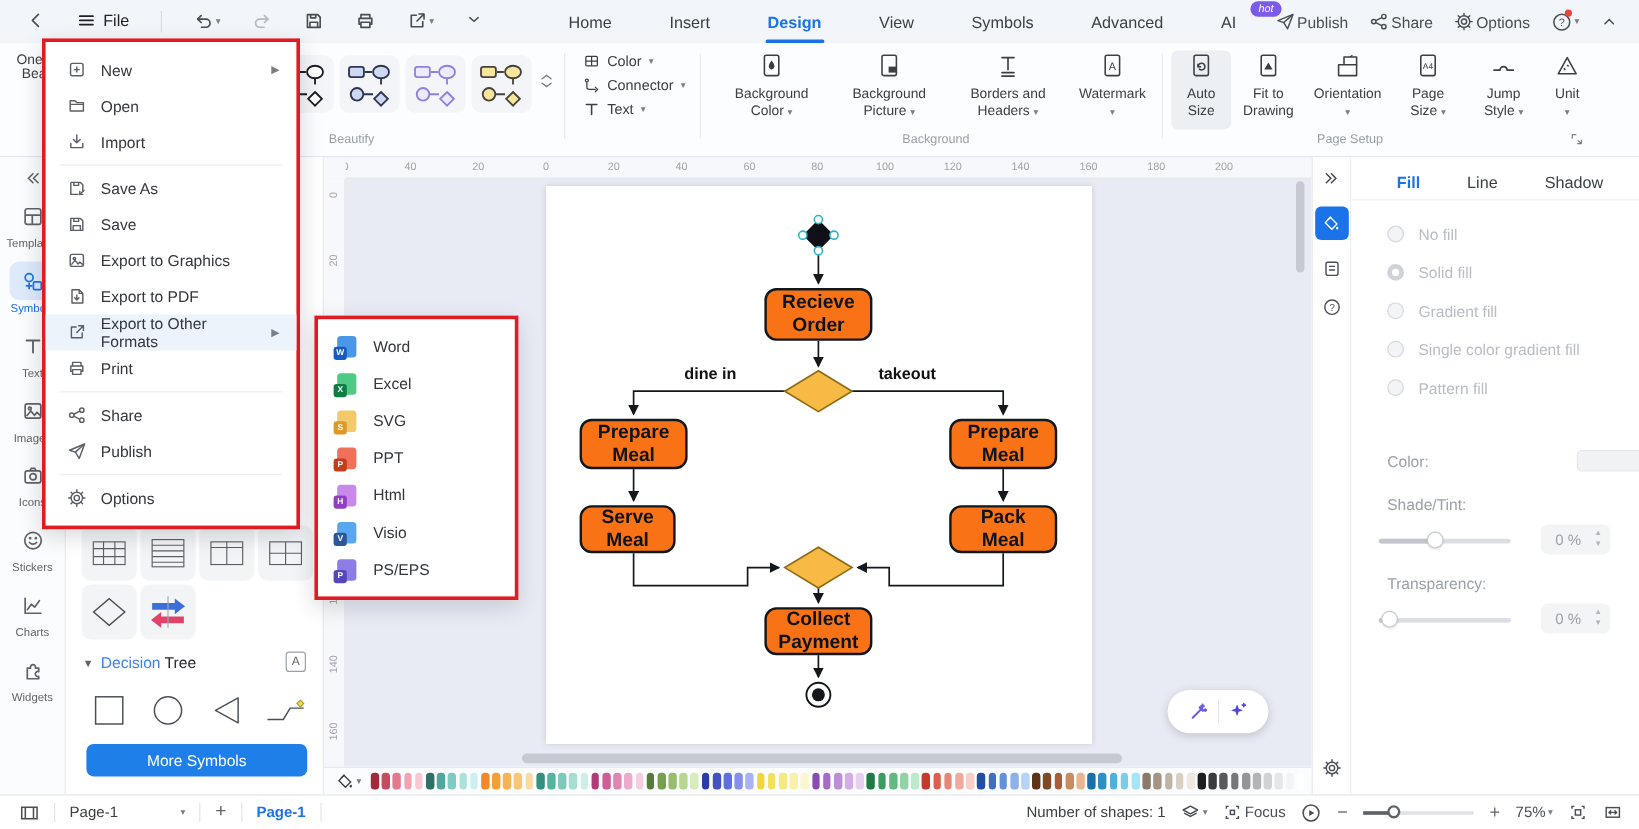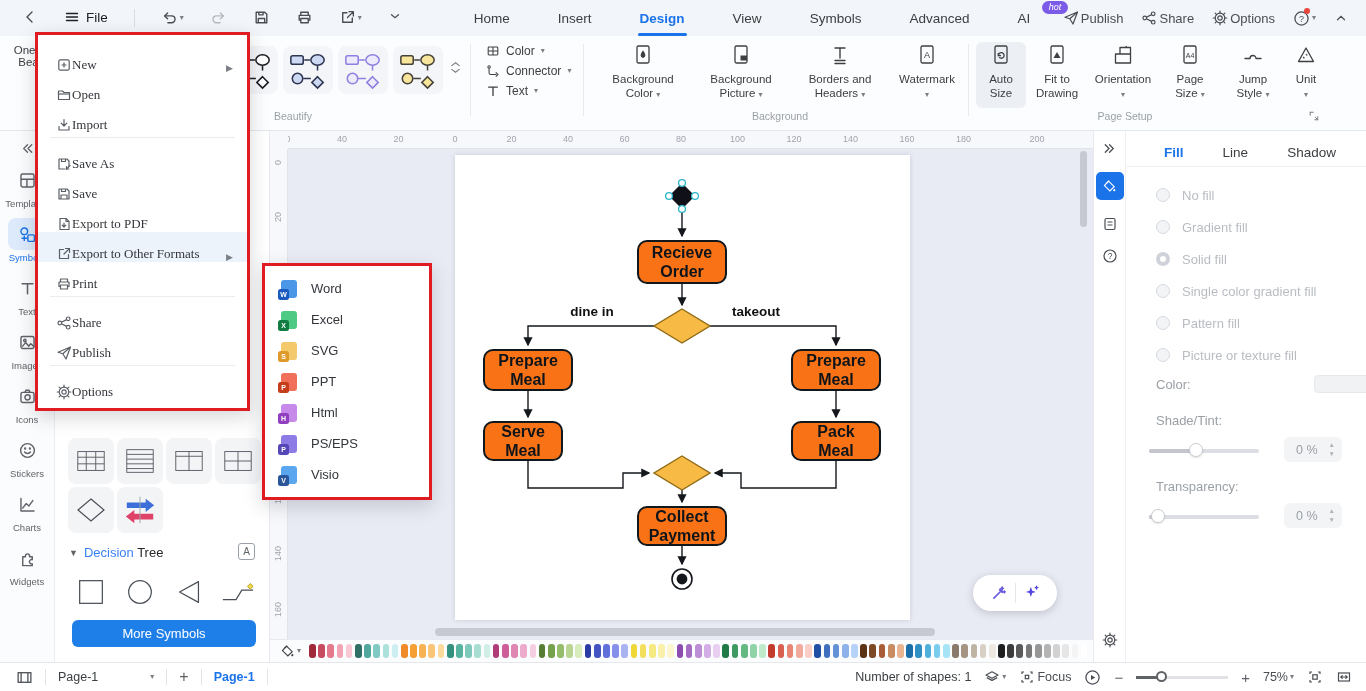--- a/index.html
+++ b/index.html
@@ -104,21 +104,21 @@
   .st-div { width:1px; height:16px; background:#e2e4e8; }
   .pgdrop { display:flex; align-items:center; gap:52px; cursor:pointer; }
   .pg-active { color:#1a73e8; font-weight:bold; }
   .zoomslider { position:relative; width:92px; height:12px; }
   .zoomslider .ztrack { position:absolute; left:0; right:0; top:5px; height:2.5px; background:#e0e2e6; }
   .zoomslider .zfill { position:absolute; left:0; top:5px; height:2.5px; background:#5f6368; }
   .zoomslider .zknob { position:absolute; top:0; width:11px; height:11px; border-radius:50%; background:#fff; border:2.5px solid #5f6368; }
 
   
   .filemenu { position:absolute; left:35px; top:32px; width:215px; background:#fff; border:3px solid #e01b22; box-shadow:0 6px 18px rgba(30,34,50,.18); z-index:50; padding:8px 0; }
-  .fm-item { height:30px; display:flex; align-items:flex-end; padding:0 14px 0 18px; gap:0; font-size:13px; color:#33363b; cursor:pointer;font-family:Liberation Serif, serif; }
+  .fm-item { height:30px; display:flex; align-items:center; padding:0 14px 0 18px; gap:12px; font-size:13px; color:#33363b; cursor:pointer; }
   .fm-item .lbl { flex:1; }
   .fm-item .sub { font-size:9px; color:#7a7e85; }
   .fm-item.hlight { background:#edf3fb; }
   .fm-div { height:1px; background:#ececee; margin:4px 12px; }
   .submenu { position:absolute; left:262px; top:263px; width:170px; background:#fff; border:3px solid #e01b22; box-shadow:0 6px 18px rgba(30,34,50,.18); z-index:50; padding:7px 0; }
   .sm-item { height:31px; display:flex; align-items:center; gap:14px; padding-left:16px; font-size:13px; color:#33363b; cursor:pointer; }
   .file-ico { position:relative; width:16px; height:18px; border-radius:3px; }
   .file-ico b { position:absolute; left:-3px; bottom:-2px; width:11px; height:11px; border-radius:2.5px; color:#fff; font-size:7px; display:flex; align-items:center; justify-content:center; font-weight:bold; }
 </style>
 </head>
@@ -556,21 +556,21 @@
         <span class="rlab" style="left: 167px;">0</span>
         <span class="rlab" style="left: 223.5px;">20</span>
         <span class="rlab" style="left: 280px;">40</span>
         <span class="rlab" style="left: 336.5px;">60</span>
         <span class="rlab" style="left: 393px;">80</span>
         <span class="rlab" style="left: 449.5px;">100</span>
         <span class="rlab" style="left: 506px;">120</span>
         <span class="rlab" style="left: 562.5px;">140</span>
         <span class="rlab" style="left: 619px;">160</span>
         <span class="rlab" style="left: 675.5px;">180</span>
-        <span class="rlab" style="left: 732px; margin-left: 17px;">200</span>
+        <span class="rlab" style="left: 732px;">200</span>
       </div>
     <div class="vruler" id="vruler">
         <span class="rlabv" style="top: 16px;">0</span>
         <span class="rlabv" style="top: 72.5px;">20</span>
         <span class="rlabv" style="top: 129px;">40</span>
         <span class="rlabv" style="top: 185.5px;">60</span>
         <span class="rlabv" style="top: 242px;">80</span>
         <span class="rlabv" style="top: 298.5px;">100</span>
         <span class="rlabv" style="top: 355px;">120</span>
         <span class="rlabv" style="top: 411.5px;">140</span>
@@ -782,39 +782,35 @@
       <span class="rp-tab active">Fill</span>
       <span class="rp-tab">Line</span>
       <span class="rp-tab">Shadow</span>
     </div>
     <div class="fill-opts" id="fillopts">
         <div class="fo-row">
           <span class="radio"></span>
           <span>No fill</span>
         </div>
         <div class="fo-row">
+          <span class="radio sel"></span>
+          <span>Solid fill</span>
+        </div>
+        <div class="fo-row">
           <span class="radio"></span>
           <span>Gradient fill</span>
-        </div>
-        <div class="fo-row">
-          <span class="radio sel"></span>
-          <span>Solid fill</span>
         </div>
         <div class="fo-row">
           <span class="radio"></span>
           <span>Single color gradient fill</span>
         </div>
         <div class="fo-row">
           <span class="radio"></span>
           <span>Pattern fill</span>
         </div>
-        <div class="fo-row">
-          <span class="radio"></span>
-          <span>Picture or texture fill</span>
-        </div>
       </div>
     <div class="rp-lab" style="top:246px">Color:</div>
     <div class="swatch-dis"></div>
     <div class="rp-lab" style="top:282px">Shade/Tint:</div>
     <div class="slider" style="left:55px;top:312px">
         <div class="track"></div>
         <div class="fillseg" id="shadefill" style="width: 47px;"></div>
         <div class="knob" id="shadeknob" style="left: 40px;"></div>
       </div>
     <div class="spin" style="left:190px;top:306px">
@@ -940,20 +936,28 @@
         <span class="lbl">Save As</span>
       </div>
     <div class="fm-item">
         <svg class="ic" width="16" height="16" viewBox="0 0 16 16" fill="none" stroke="#5a5f66" stroke-width="1.2" stroke-linejoin="round">
           <path d="M3 3h8l2 2v8H3z"></path>
           <path d="M5 13V9h6v4M5.5 3v2.5h4V3"></path>
         </svg>
         <span class="lbl">Save</span>
       </div>
     <div class="fm-item">
+        <svg class="ic" width="16" height="16" viewBox="0 0 16 16" fill="none" stroke="#5a5f66" stroke-width="1.2">
+          <rect x="2.5" y="3" width="11" height="10" rx="1.5"></rect>
+          <circle cx="6" cy="6.5" r="1"></circle>
+          <path d="M3.5 11.5l3-3.5 2.5 3 1.5-1.5 2.5 2"></path>
+        </svg>
+        <span class="lbl">Export to Graphics</span>
+      </div>
+    <div class="fm-item">
         <svg class="ic" width="16" height="16" viewBox="0 0 16 16" fill="none" stroke="#5a5f66" stroke-width="1.2" stroke-linejoin="round">
           <path d="M4 2.5h6l3 3v8H4z"></path>
           <path d="M10 2.5v3h3"></path>
           <path d="M8 7v4M8 11l-1.8-1.8M8 11l1.8-1.8" stroke-linecap="round"></path>
         </svg>
         <span class="lbl">Export to PDF</span>
       </div>
     <div class="fm-item hlight">
         <svg class="ic" width="16" height="16" viewBox="0 0 16 16" fill="none" stroke="#5a5f66" stroke-width="1.2" stroke-linecap="round" stroke-linejoin="round">
           <path d="M7.5 3.5H3.5v9h9V8.5"></path>
@@ -1023,26 +1027,26 @@
         </span>
         <span>PPT</span>
       </div>
       <div class="sm-item">
         <span class="file-ico" style="background: rgb(199, 137, 234);">
           <b style="background: rgb(143, 63, 191);">H</b>
         </span>
         <span>Html</span>
       </div>
       <div class="sm-item">
+        <span class="file-ico" style="background: rgb(90, 167, 240);">
+          <b style="background: rgb(43, 87, 154);">V</b>
+        </span>
+        <span>Visio</span>
+      </div>
+      <div class="sm-item">
         <span class="file-ico" style="background: rgb(141, 124, 230);">
           <b style="background: rgb(85, 71, 184);">P</b>
         </span>
         <span>PS/EPS</span>
       </div>
-      <div class="sm-item">
-        <span class="file-ico" style="background: rgb(90, 167, 240);">
-          <b style="background: rgb(43, 87, 154);">V</b>
-        </span>
-        <span>Visio</span>
-      </div>
     </div>
 
 </div>
 
 </body></html>

